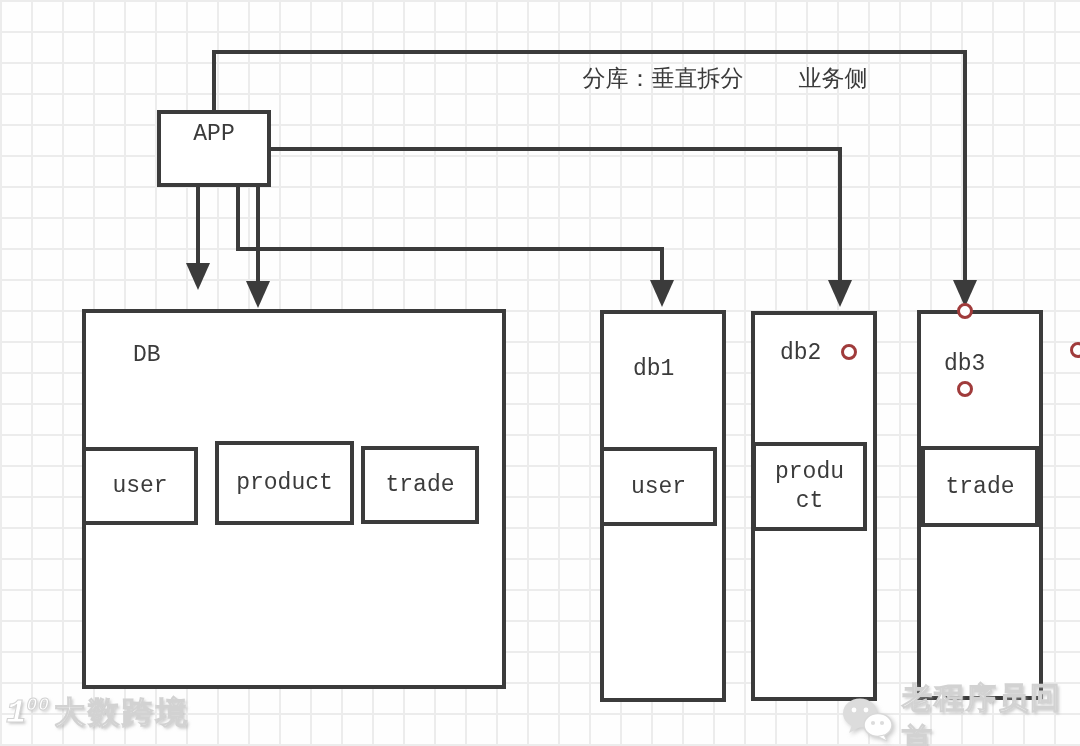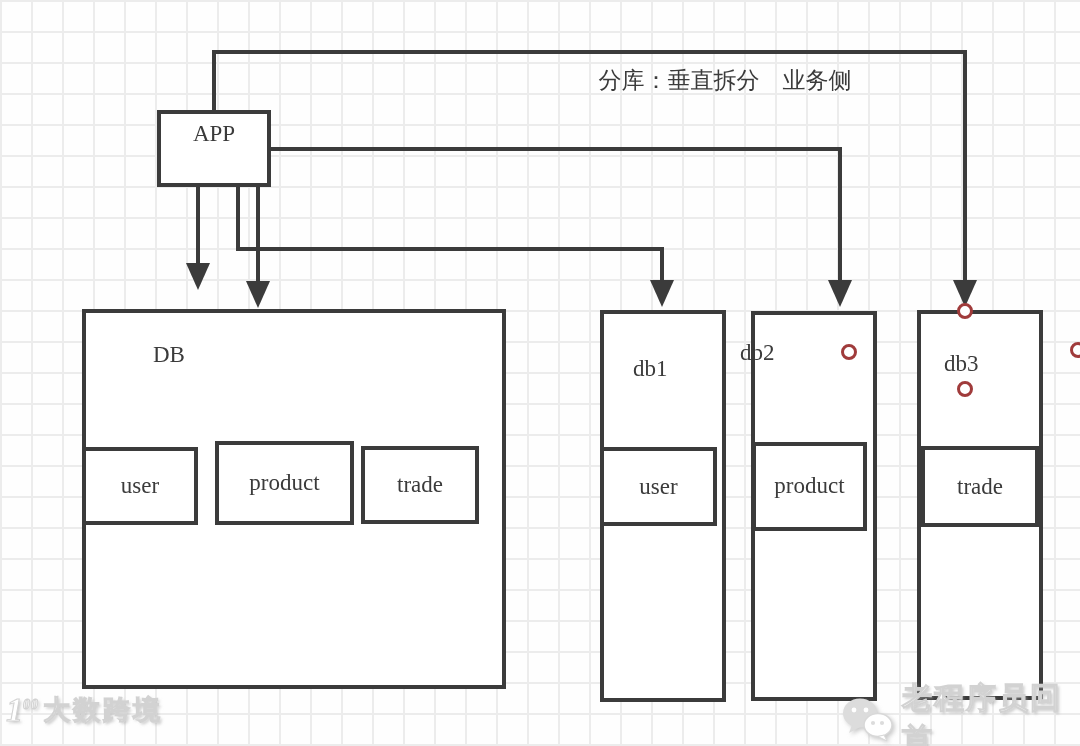--- a/index.html
+++ b/index.html
@@ -3,21 +3,21 @@
 <meta charset="utf-8">
 <style>
   html,body{margin:0;padding:0;background:#fff;}
   .stage{
     position:relative;width:1080px;height:746px;overflow:hidden;
     background-color:#fefefe;
     background-image:
       linear-gradient(to right,#ececec 0,#ececec 2px,transparent 2px),
       linear-gradient(to bottom,#ececec 0,#ececec 2px,transparent 2px);
     background-size:31px 31px;
-    font-family:Liberation Serif, serif;
+    font-family:Liberation Mono, monospace;
     color:#3b3b3b;
   }
   .ln{position:absolute;background:#3b3b3b;}
   .arrow-down{
     position:absolute;width:0;height:0;
     border-left:12px solid transparent;
     border-right:12px solid transparent;
     border-top:27px solid #3b3b3b;
   }
   .node{
@@ -42,22 +42,22 @@
   .annotation div{white-space:pre;}
   .app-label{
     position:absolute;left:157px;top:121px;width:114px;
     text-align:center;font-size:23px;
   }
   .wm{position:absolute;display:flex;align-items:center;
     color:#fff;-webkit-text-stroke:1px #d2d2d2;
     text-shadow:2px 2px 3px rgba(160,160,160,.55);font-weight:bold;}
   .wm-left{left:6px;top:692px;gap:4px;}
   .wm-left .wm-logo{font-size:34px;font-style:italic;line-height:1;}
-  .wm-left .wm-logo sup{font-size:14px;letter-spacing:1px;}
-  .wm-left .wm-text{font-size:27px;letter-spacing:3px;}
+  .wm-left .wm-logo sup{font-size:18px;letter-spacing:1px;}
+  .wm-left .wm-text{font-size:31px;letter-spacing:3px;}
   .wm-right{left:840px;top:678px;gap:6px;}
   .wm-right .wm-text{font-size:30px;letter-spacing:2px;}
   .wm-icon{flex:0 0 auto;filter:drop-shadow(2px 2px 2px rgba(150,150,150,.5));}
 </style>
 </head>
 <body>
 
 <div class="stage">
 
   <div class="ln" style="left:212px;top:50px;width:4px;height:63px;"></div>
@@ -81,39 +81,39 @@
   <div class="arrow-down" style="left:246px;top:281px;"></div>
 
   <div class="annotation">
     <div>分库：垂直拆分    业务侧</div>
   </div>
 
   <div class="node" style="left:157px;top:110px;width:114px;height:77px;"></div>
   <div class="app-label">APP</div>
 
   <div class="node" style="left:82px;top:309px;width:424px;height:380px;"></div>
-  <div class="lbl" style="left:133px;top:342px;margin-left:20px;">DB</div>
+  <div class="lbl" style="left:133px;top:342px;">DB</div>
   <div class="tbl" style="left:82px;top:447px;width:116px;height:78px;">
     <span>user</span>
   </div>
   <div class="tbl" style="left:215px;top:441px;width:139px;height:84px;">
     <span>product</span>
   </div>
   <div class="tbl" style="left:361px;top:446px;width:118px;height:78px;">
     <span>trade</span>
   </div>
 
   <div class="node" style="left:600px;top:310px;width:126px;height:392px;"></div>
   <div class="lbl" style="left:633px;top:356px;">db1</div>
   <div class="tbl" style="left:600px;top:447px;width:117px;height:79px;">
     <span>user</span>
   </div>
 
   <div class="node" style="left:751px;top:311px;width:126px;height:390px;"></div>
-  <div class="lbl" style="left:740px;top:340px;">db2</div>
+  <div class="lbl" style="left:780px;top:340px;">db2</div>
   <div class="dot" style="left:841px;top:344px;"></div>
   <div class="tbl" style="left:752px;top:442px;width:115px;height:89px;">
     <span class="wrap-narrow">product</span>
   </div>
 
   <div class="node" style="left:917px;top:310px;width:126px;height:390px;"></div>
   <div class="lbl" style="left:944px;top:351px;">db3</div>
   <div class="dot" style="left:957px;top:303px;"></div>
   <div class="dot" style="left:957px;top:381px;"></div>
   <div class="tbl" style="left:921px;top:446px;width:118px;height:81px;">

